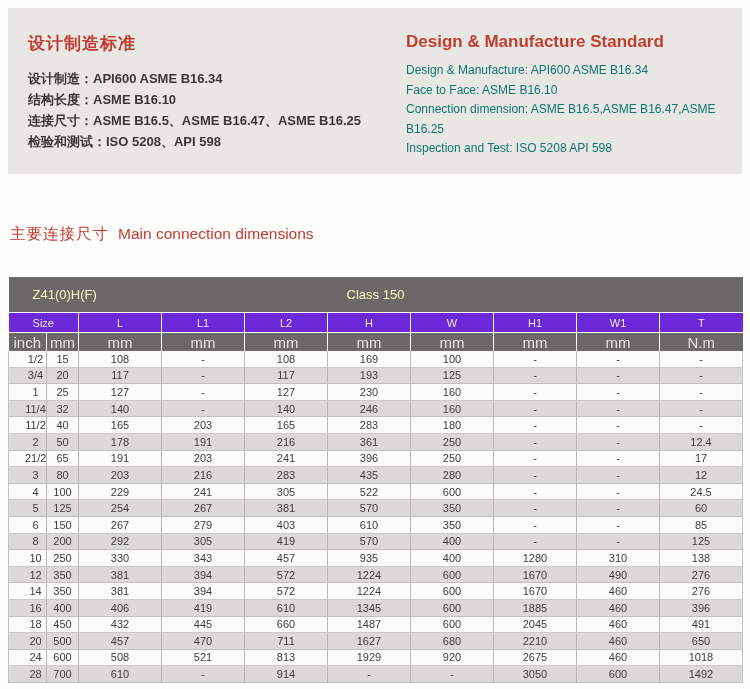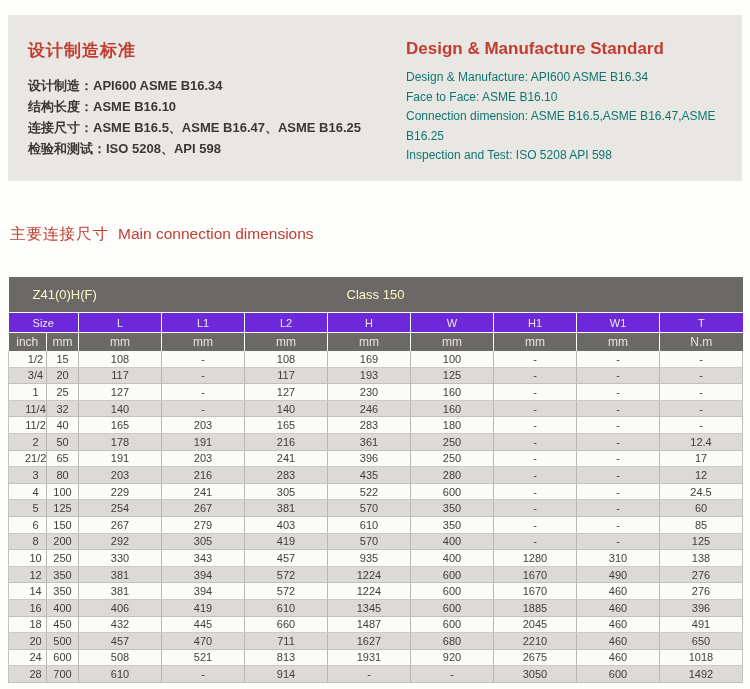--- a/index.html
+++ b/index.html
@@ -8,21 +8,21 @@
     background:#fdfdfc;
     font-family:"Liberation Sans","DejaVu Sans",sans-serif;
     position:relative;
     -webkit-font-smoothing:antialiased;
   }
   .page{position:absolute;inset:0;}
 
   
   .info-box{
     position:absolute;left:8px;top:8px;width:734px;height:166px;
-    background:#e9e7e4;box-sizing:border-box;margin-top:7px;
+    background:#e9e7e4;box-sizing:border-box;
   }
   .col-zh{position:absolute;left:20px;top:24px;width:360px;}
   .col-en{position:absolute;left:398px;top:24px;width:330px;}
   .std-title-zh{
     margin:0 0 13px 0;font-size:17px;font-weight:bold;color:#c13d30;letter-spacing:1px;
   }
   .std-title-en{
     margin:0 0 9px 0;font-size:17px;font-weight:bold;color:#c13d30;
   }
   .std-line-zh{font-size:13px;line-height:21px;color:#3a3836;font-weight:bold;}
@@ -52,21 +52,21 @@
     position:absolute;left:24px;top:0;line-height:35px;
   }
   tr.title-row .pclass{line-height:35px;}
   tr.col-row th{
     background:#6d28d9;color:#eceae8;height:19px;font-size:11px;font-weight:normal;
     border-left:1px solid rgba(255,255,255,.45);
     border-top:1px solid rgba(255,255,255,.45);
   }
   tr.col-row th:first-child{border-left:none;}
   tr.unit-row th{
-    background:#6b6968;color:#e6e4e2;height:18px;font-size:12px;font-weight:normal;
+    background:#6b6968;color:#e6e4e2;height:18px;font-size:15px;font-weight:normal;
     border-left:1px solid rgba(255,255,255,.45);
     border-top:1px solid rgba(255,255,255,.45);
   }
   tr.unit-row th:first-child{border-left:none;}
 
   
   tbody td{
     height:15.6px;color:#3f3e3c;background:#fbfbfa;
     border-left:1px solid #b9b7b4;
     border-bottom:1px solid #ccc9c6;
@@ -361,21 +361,21 @@
           <td>2210</td>
           <td>460</td>
           <td>650</td>
         </tr>
         <tr>
           <td>24</td>
           <td>600</td>
           <td>508</td>
           <td>521</td>
           <td>813</td>
-          <td>1931</td>
+          <td>1929</td>
           <td>920</td>
           <td>2675</td>
           <td>460</td>
           <td>1018</td>
         </tr>
         <tr class="alt">
           <td>28</td>
           <td>700</td>
           <td>610</td>
           <td>-</td>

